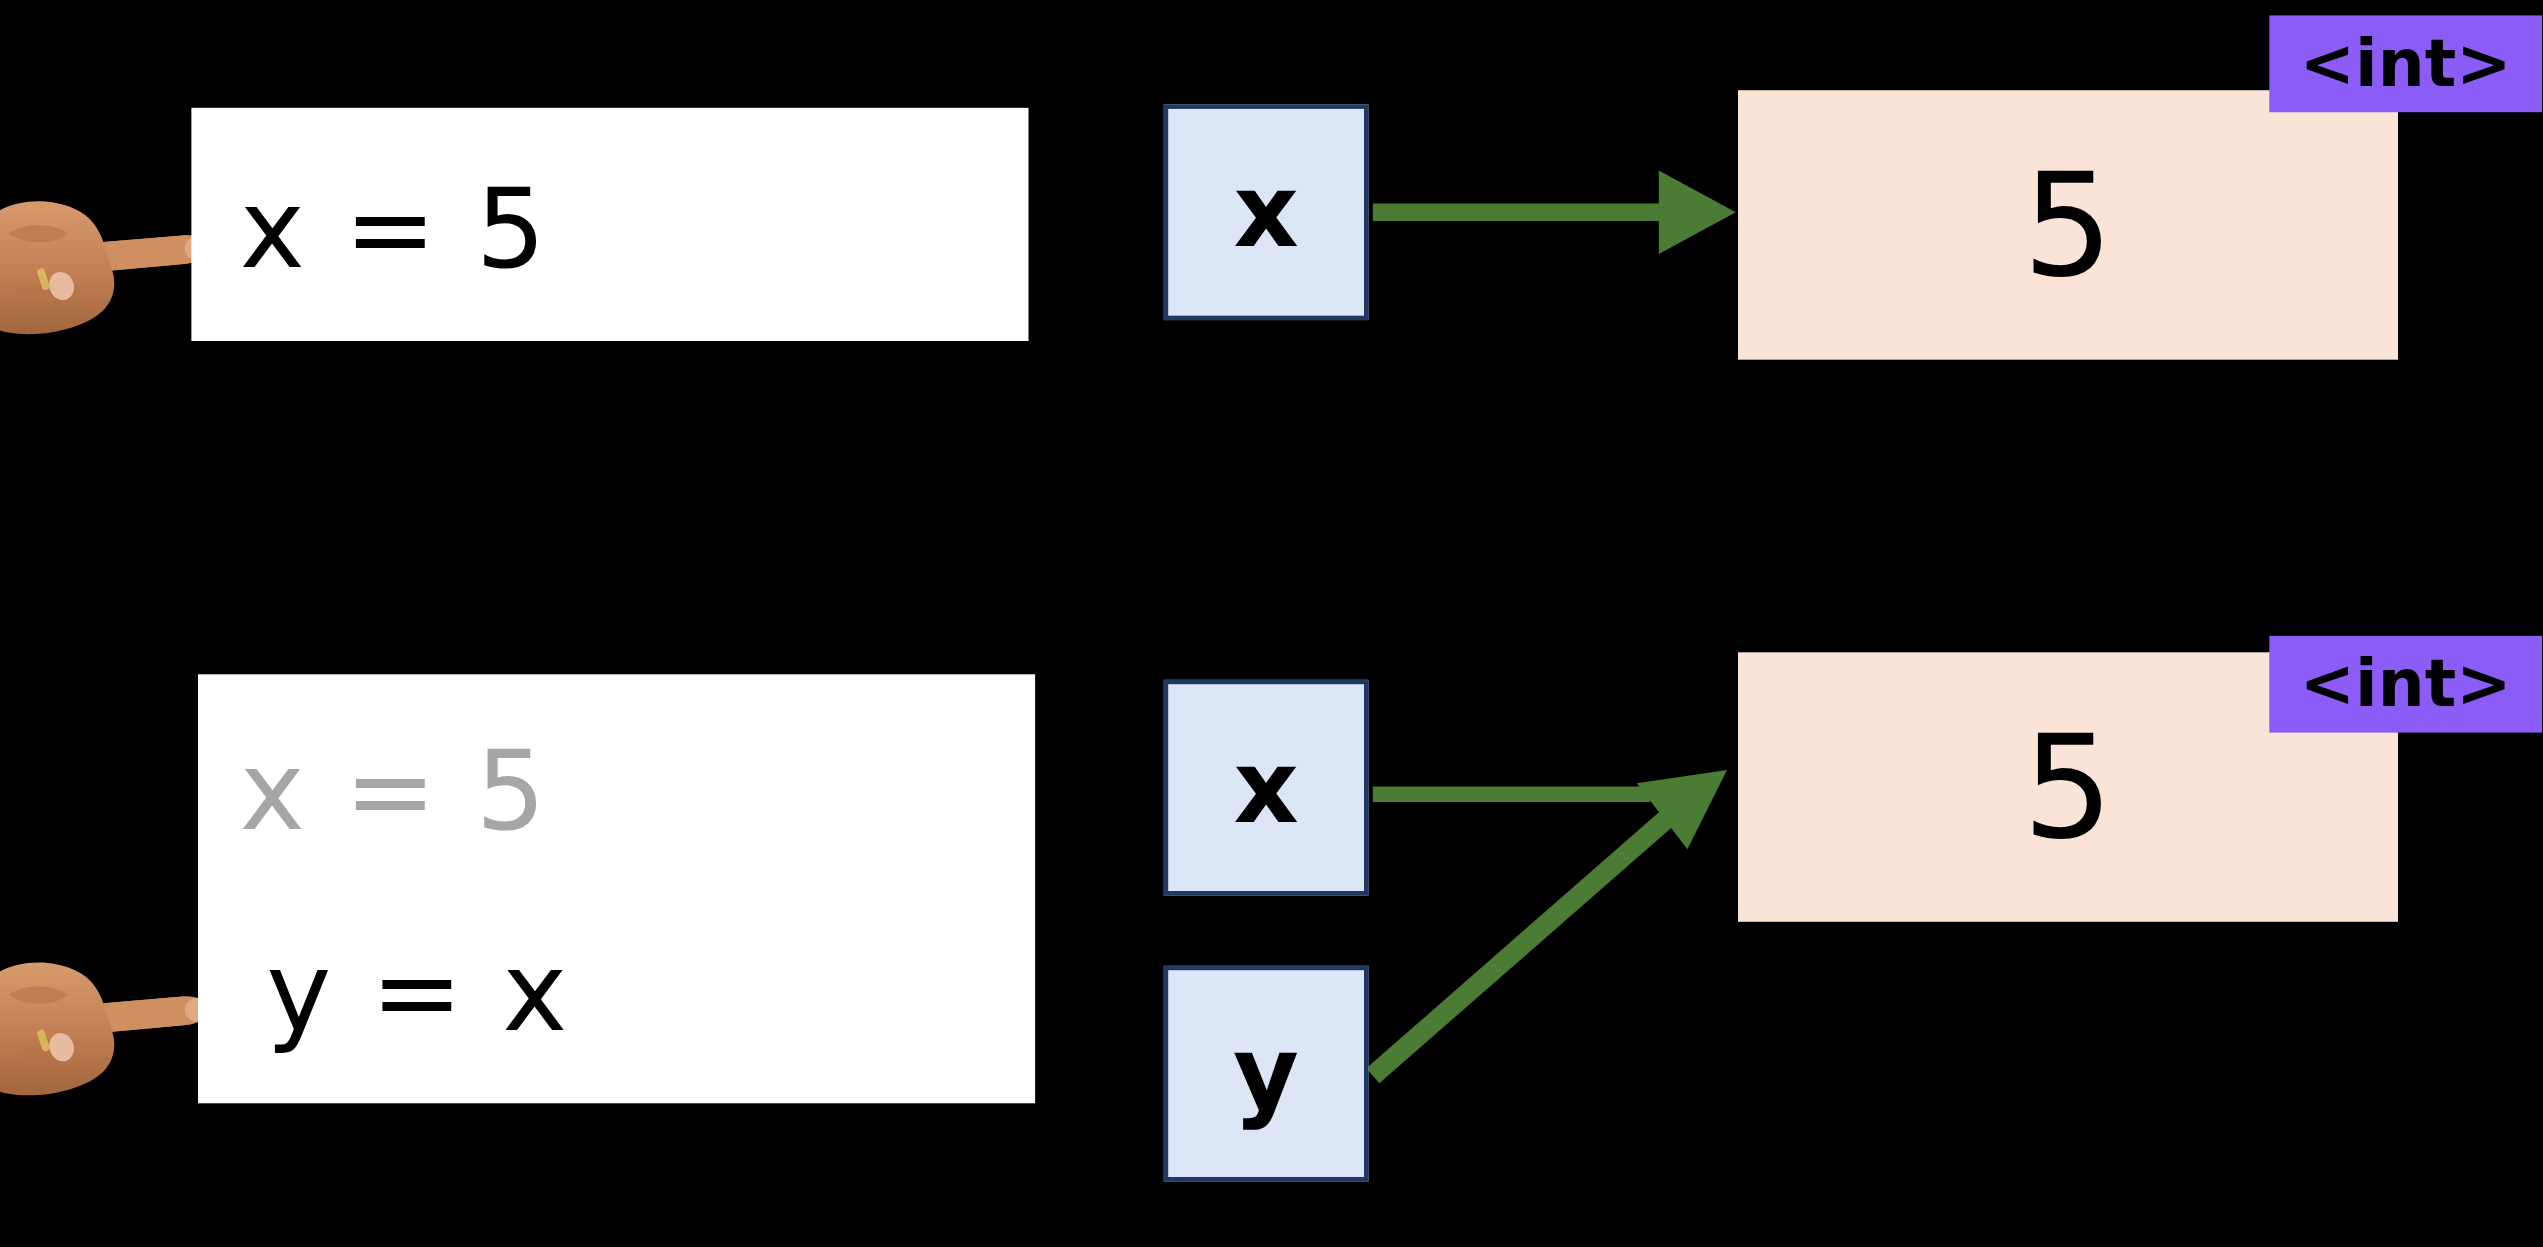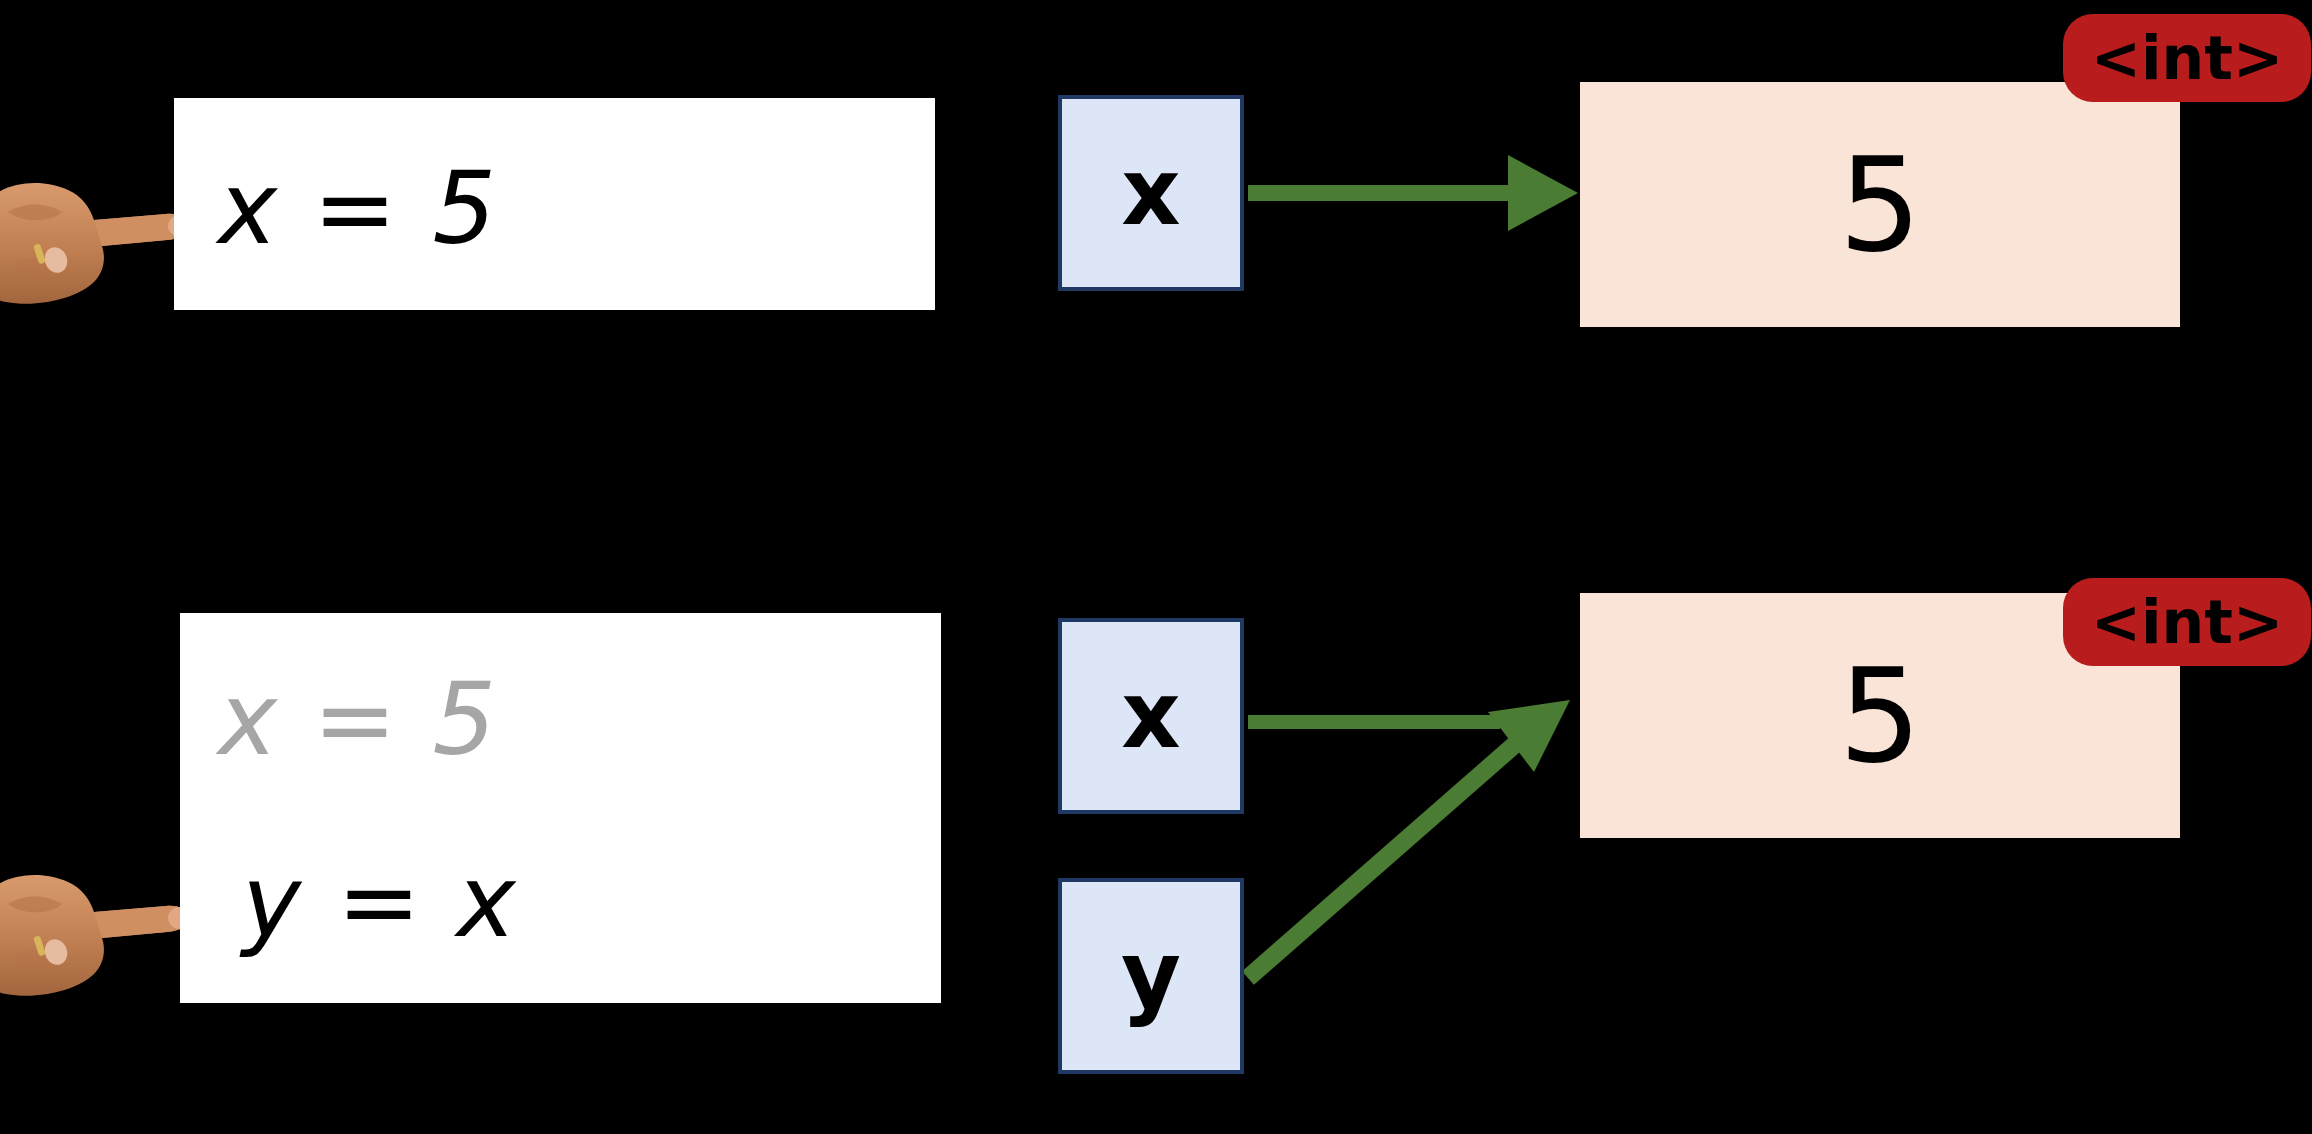--- a/index.html
+++ b/index.html
@@ -18,21 +18,20 @@
     background: #000000;
     overflow: hidden;
   }
 
   
   .code-box {
     position: absolute;
     background: #ffffff;
     box-sizing: border-box;
     padding: 0;
-    font-style: italic;
   }
   .code-line {
     position: absolute;
     font-family: "DejaVu Sans", sans-serif;
     font-weight: 400;
     white-space: pre;
     letter-spacing: 2px;
   }
   .code-line.active  { color: #000000; }
   .code-line.dimmed  { color: #a6a6a6; }
@@ -66,26 +65,25 @@
   .val-label {
     font-family: "DejaVu Sans", sans-serif;
     font-weight: 400;
     color: #000000;
     line-height: 1;
   }
 
   
   .type-tag {
     position: absolute;
-    background: #b91c1c;
+    background: #8b5cf6;
     box-sizing: border-box;
     display: flex;
     align-items: center;
     justify-content: center;
-    border-radius: 30px;
   }
   .type-label {
     font-family: "DejaVu Sans", sans-serif;
     font-weight: 700;
     color: #000000;
     line-height: 1;
     letter-spacing: 0px;
   }
 
   

